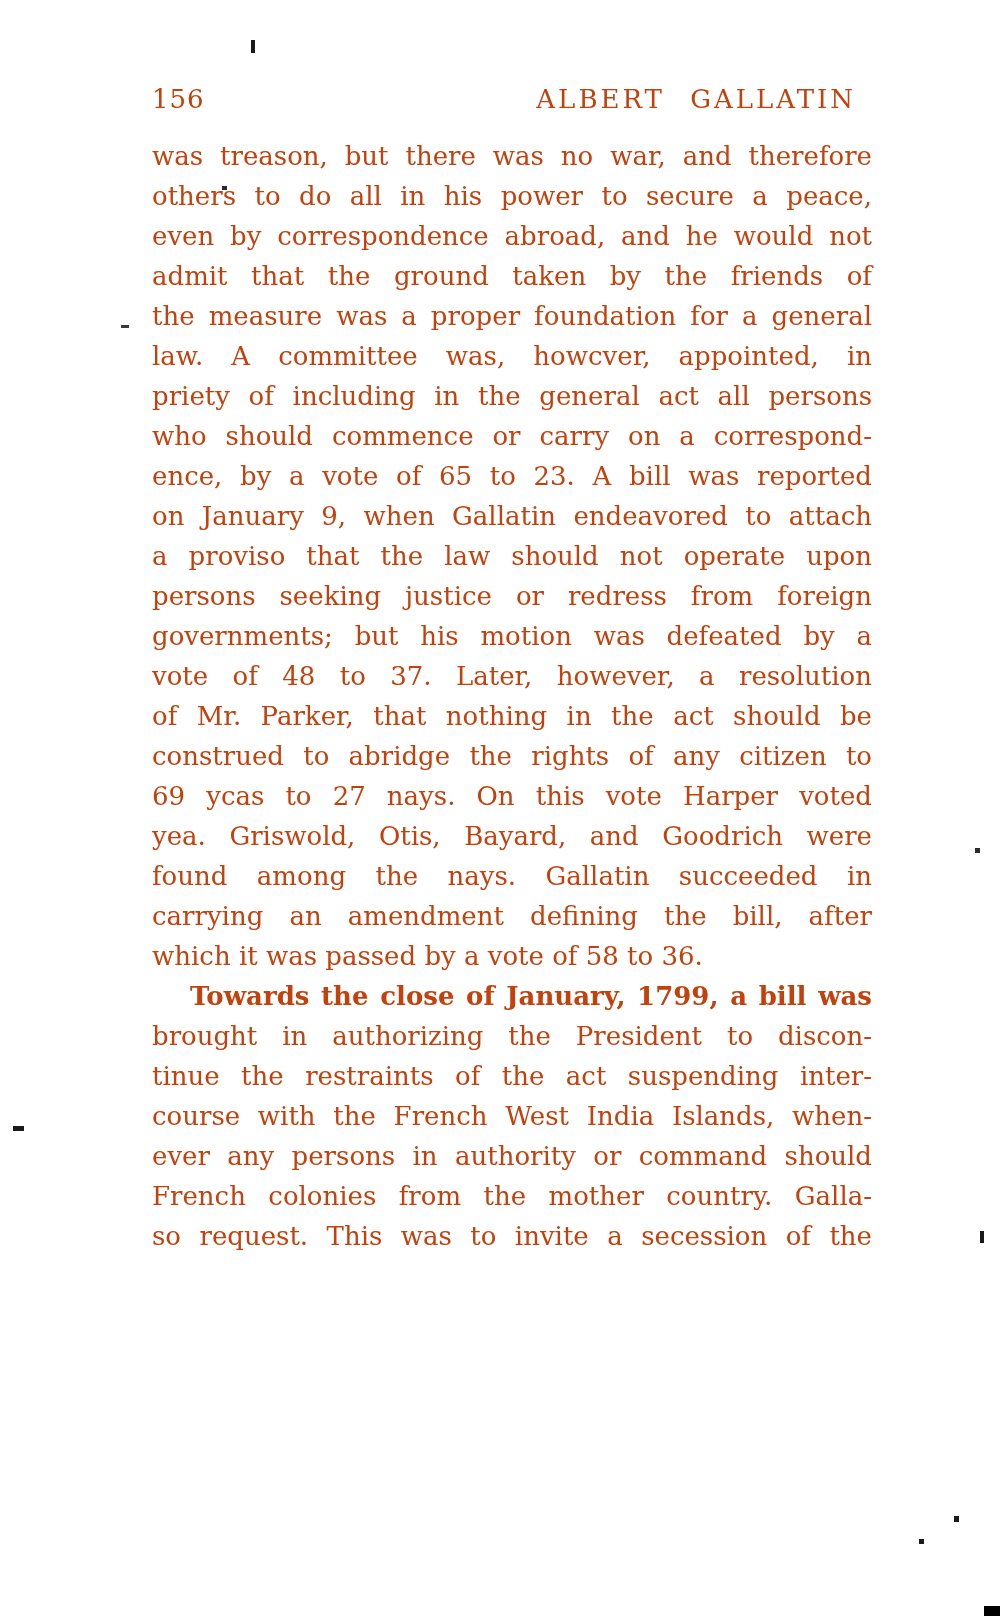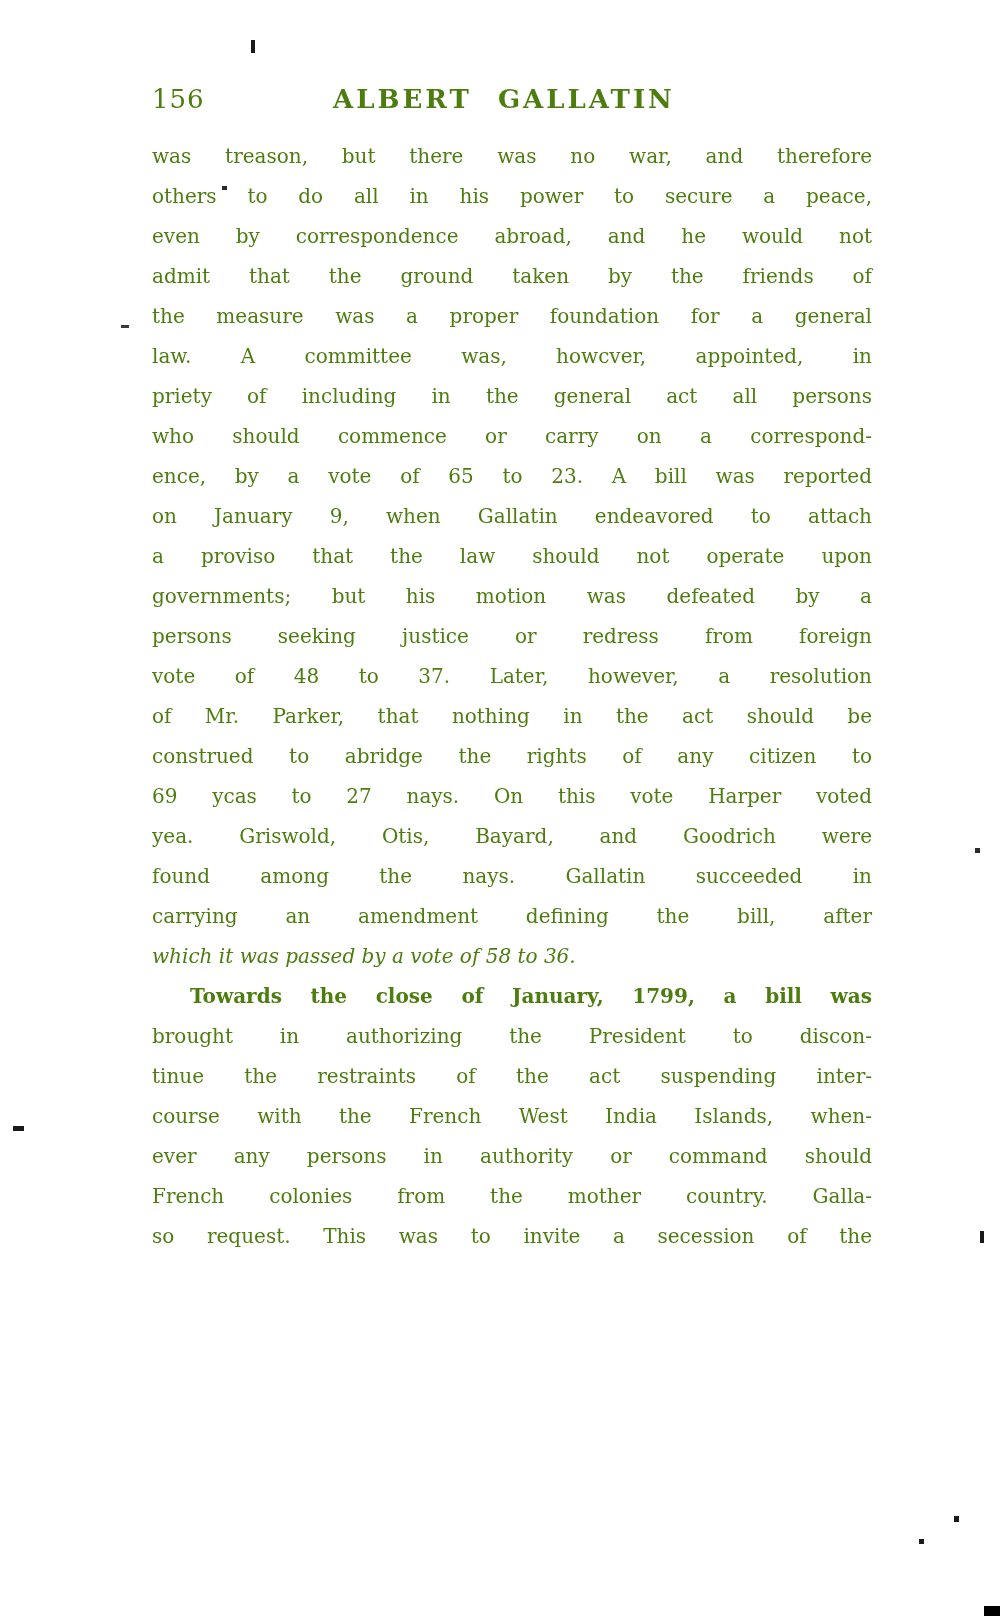--- a/index.html
+++ b/index.html
@@ -7,21 +7,21 @@
     padding: 0;
     background: #ffffff;
   }
   .page {
     position: relative;
     width: 1000px;
     height: 1620px;
     background: #ffffff;
     overflow: hidden;
     font-family: "DejaVu Serif", "Liberation Serif", serif;
-    color: #4d7c0f;
+    color: #c2410c;
   }
   .header-row {
     position: absolute;
     left: 152px;
     top: 84px;
     width: 720px;
     height: 34px;
   }
   .page-number {
     position: absolute;
@@ -29,44 +29,43 @@
     top: 0;
     font-size: 26px;
     letter-spacing: 1px;
     font-weight: 500;
   }
   .running-title {
     position: absolute;
     left: 0;
     right: 16px;
     top: 0;
-    text-align: center;
+    text-align: right;
     font-size: 26px;
     letter-spacing: 3px;
     word-spacing: 14px;
-    font-weight: 700;
+    font-weight: 400;
   }
   .body-text {
     position: absolute;
     left: 152px;
     top: 136px;
     width: 720px;
   }
   .line {
     height: 40px;
     line-height: 40px;
-    font-size: 20px;
+    font-size: 26px;
     text-align: justify;
     text-align-last: justify;
     white-space: nowrap;
   }
   .line.no-just {
     text-align: right;
     text-align-last: left;
-    font-style: italic;
   }
   .line.indent {
     padding-left: 38px;
     font-weight: bold;
   }
   .mark {
     position: absolute;
     background: #1a1a1a;
   }
 </style>
@@ -85,22 +84,22 @@
       <div class="line">others to do all in his power to secure a peace,</div>
       <div class="line">even by correspondence abroad, and he would not</div>
       <div class="line">admit that the ground taken by the friends of</div>
       <div class="line">the measure was a proper foundation for a general</div>
       <div class="line">law. A committee was, howcver, appointed, in</div>
       <div class="line">priety of including in the general act all persons</div>
       <div class="line">who should commence or carry on a correspond-</div>
       <div class="line">ence, by a vote of 65 to 23. A bill was reported</div>
       <div class="line">on January 9, when Gallatin endeavored to attach</div>
       <div class="line">a proviso that the law should not operate upon</div>
+      <div class="line">persons seeking justice or redress from foreign</div>
       <div class="line">governments; but his motion was defeated by a</div>
-      <div class="line">persons seeking justice or redress from foreign</div>
       <div class="line">vote of 48 to 37. Later, however, a resolution</div>
       <div class="line">of Mr. Parker, that nothing in the act should be</div>
       <div class="line">construed to abridge the rights of any citizen to</div>
       <div class="line">69 ycas to 27 nays. On this vote Harper voted</div>
       <div class="line">yea. Griswold, Otis, Bayard, and Goodrich were</div>
       <div class="line">found among the nays. Gallatin succeeded in</div>
       <div class="line">carrying an amendment defining the bill, after</div>
       <div class="line no-just">which it was passed by a vote of 58 to 36.</div>
       <div class="line indent">Towards the close of January, 1799, a bill was</div>
       <div class="line">brought in authorizing the President to discon-</div>

